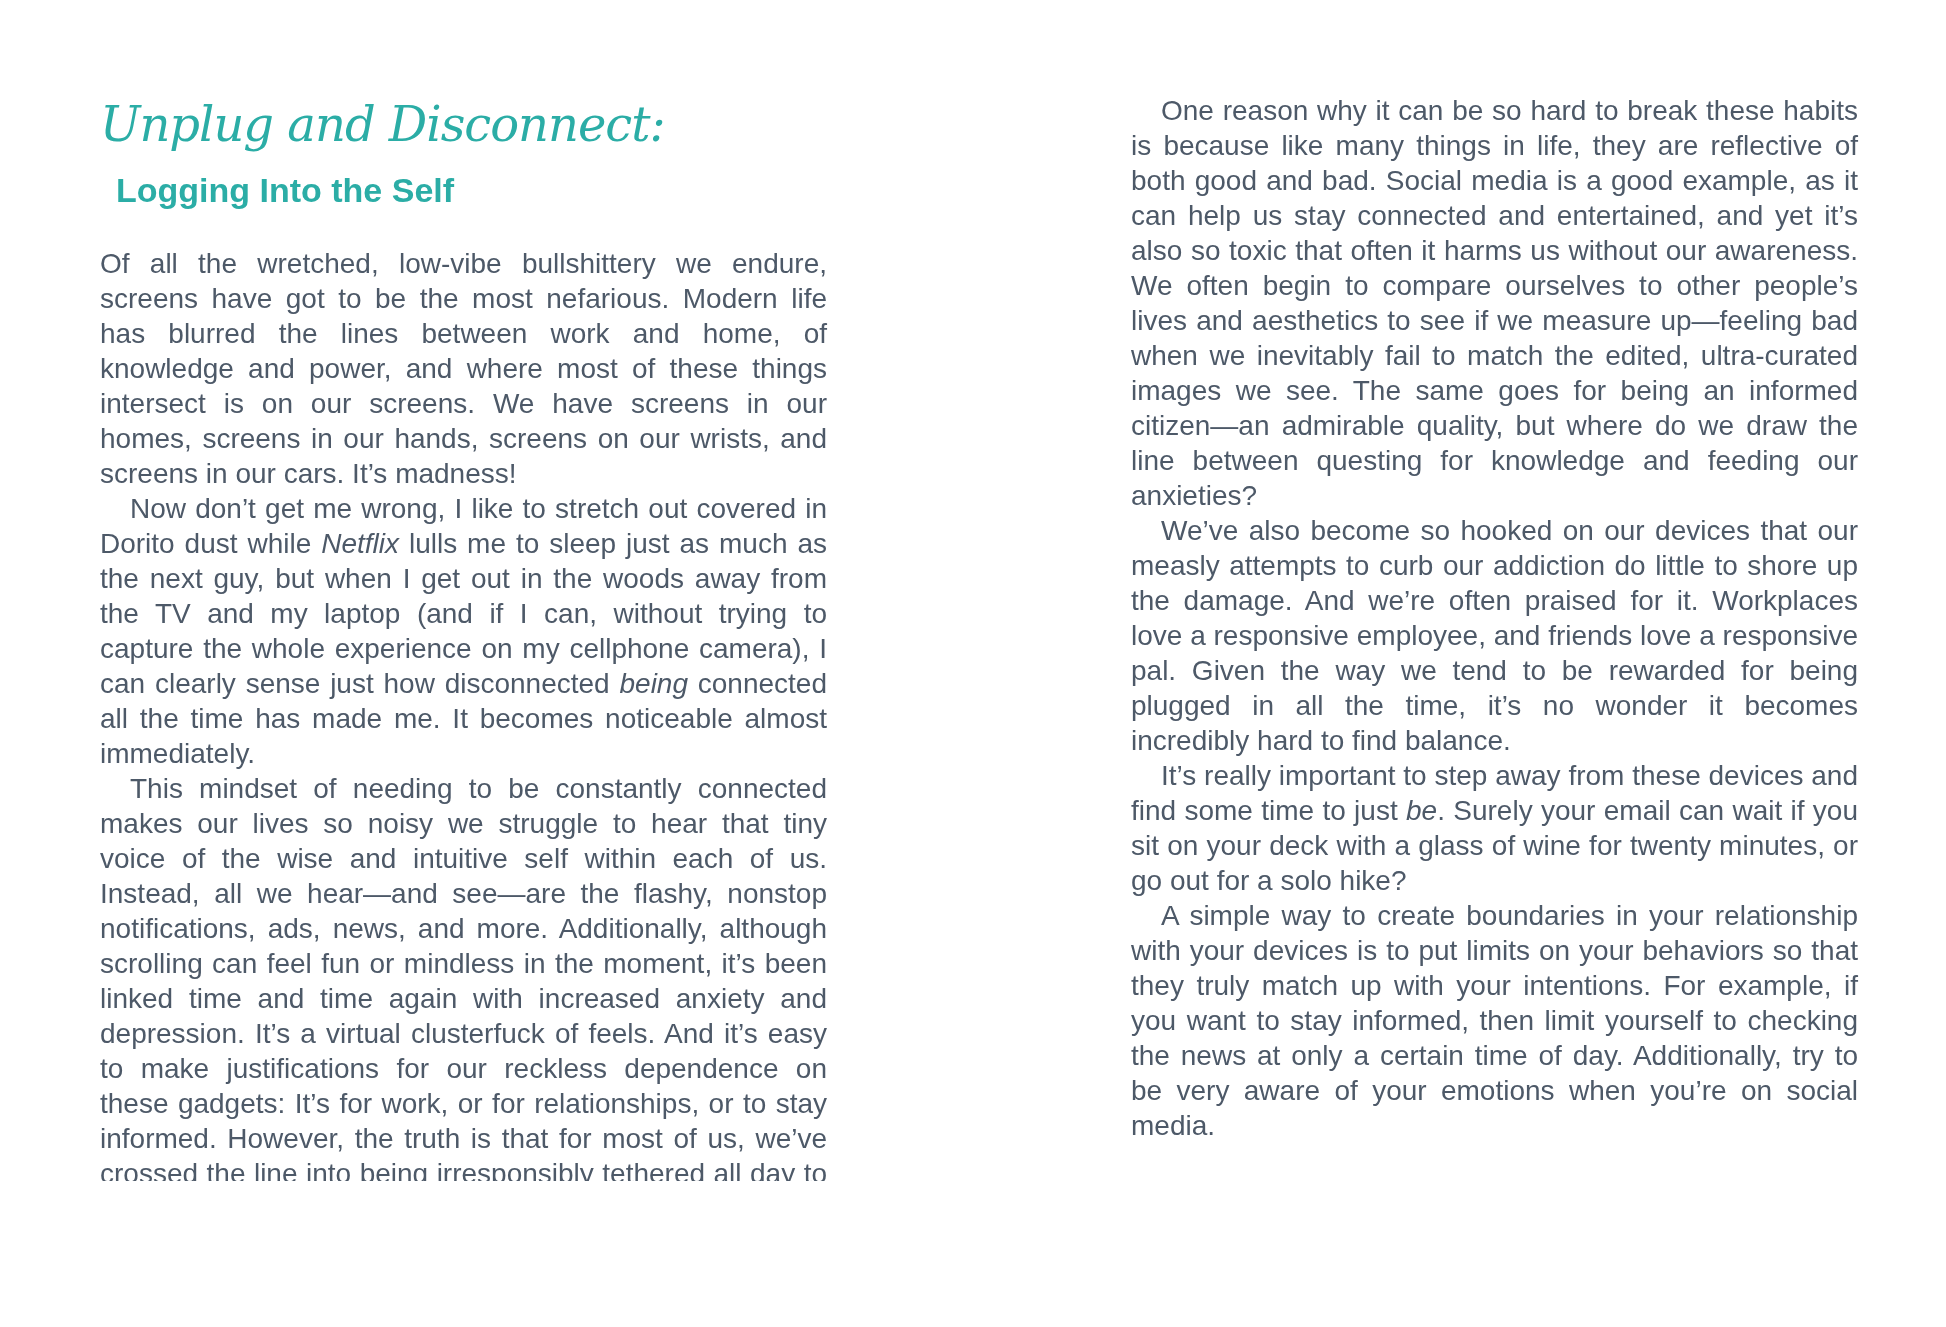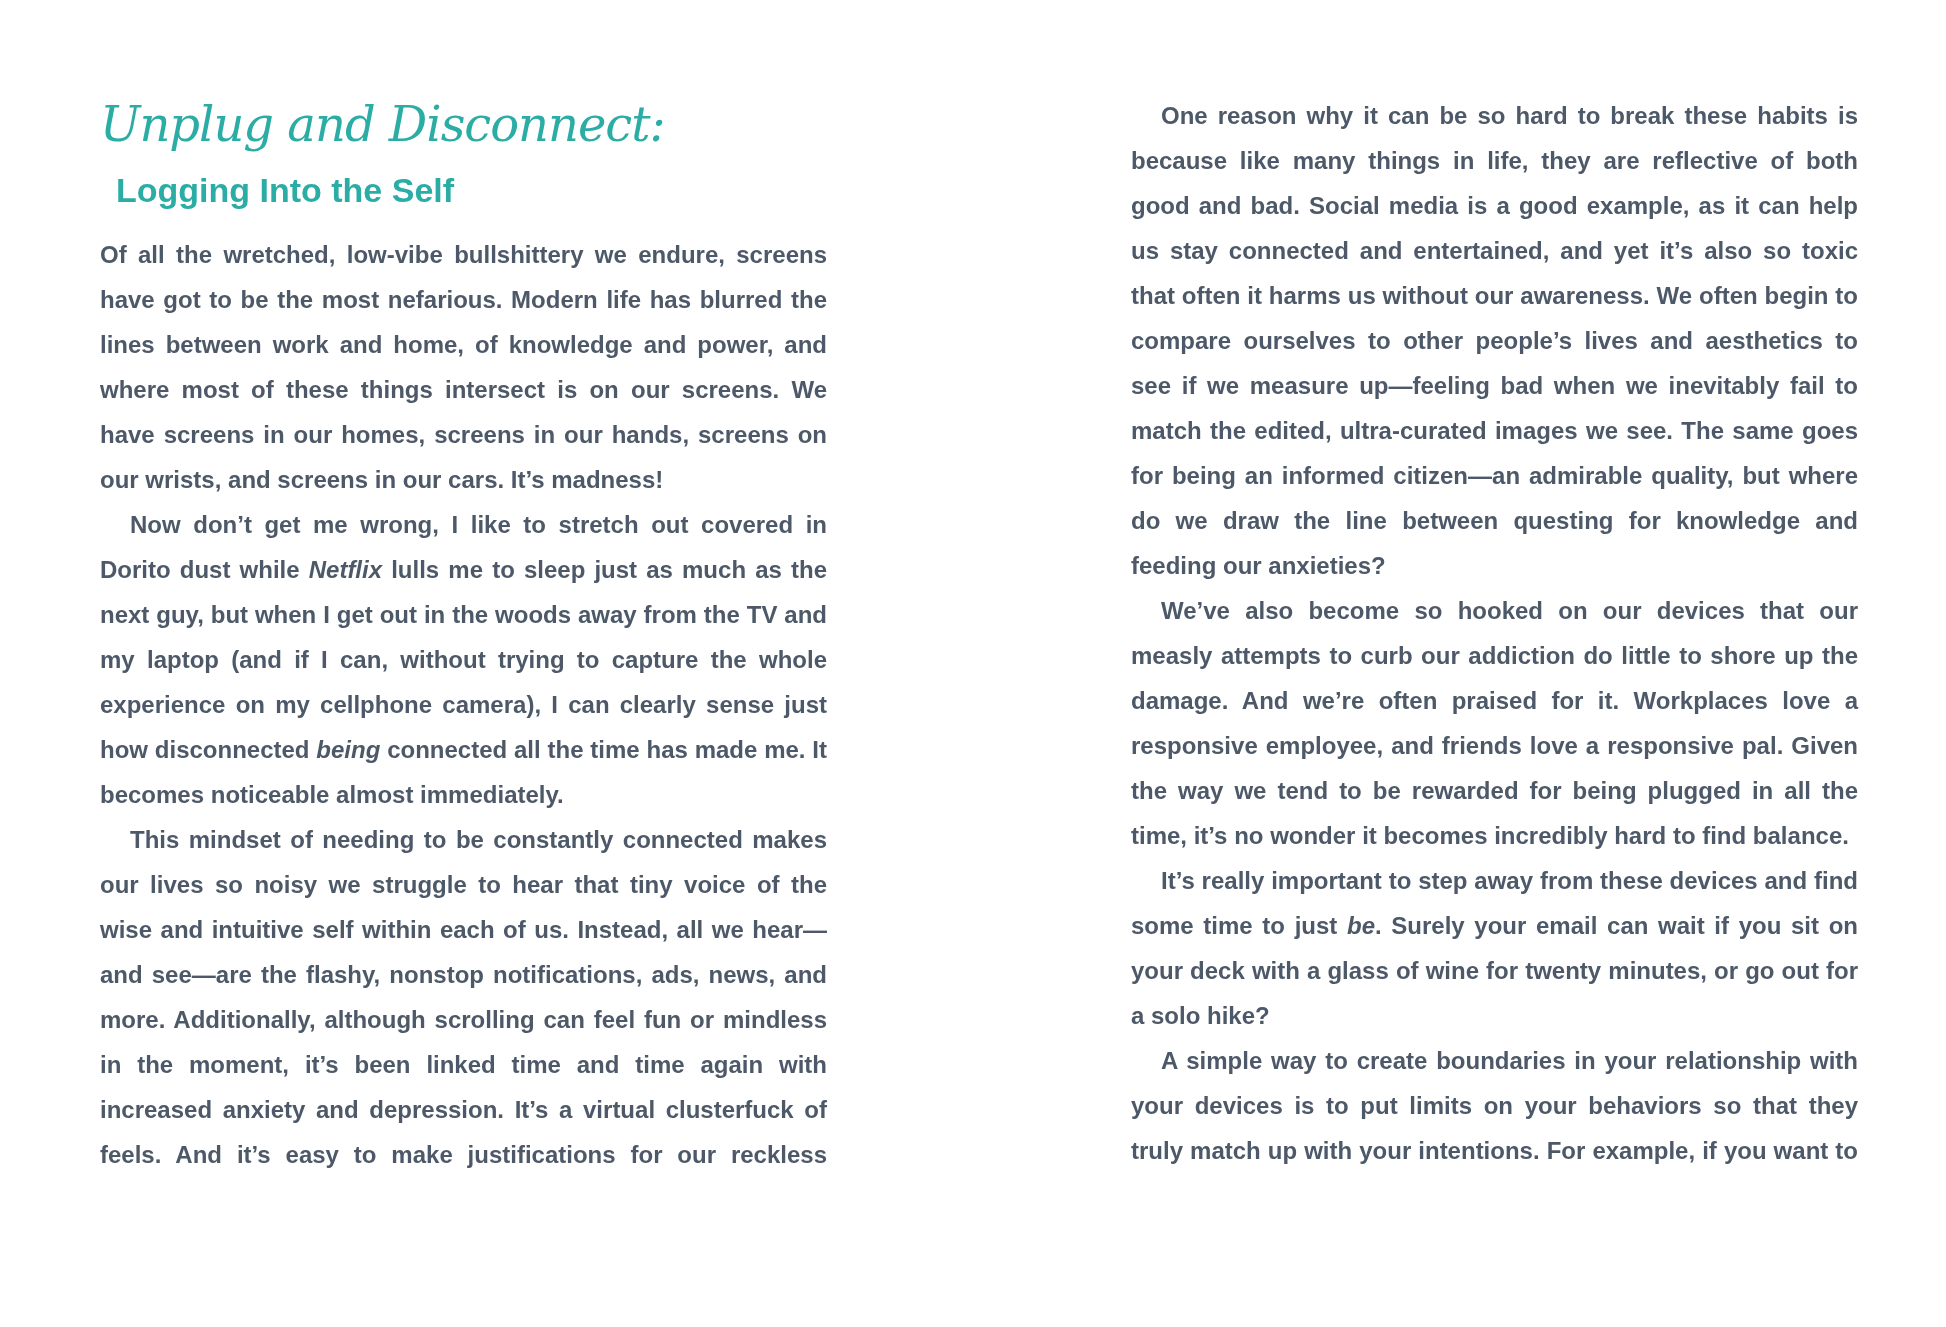--- a/index.html
+++ b/index.html
@@ -37,27 +37,26 @@
   .subtitle {
     font-family: "Liberation Sans", sans-serif;
     font-size: 34px;
     line-height: 40px;
     font-weight: bold;
     color: var(--accent-teal, #2bada6);
     margin: 2px 0 0 16px;
     white-space: nowrap;
   }
   .body-text {
-    font-size: 24px;
-    line-height: 45px;
+    font-size: 28px;
+    line-height: 35px;
     text-align: justify;
     color: var(--body-text, #4d5968);
-    font-weight: bold;
   }
-  .page-left  .body-text { margin-top: 22px; }
+  .page-left  .body-text { margin-top: 36px; }
   .page-left header { padding-top: 80px; }
   .page-right .body-text { margin-top: 93px; }
   .body-text p { margin: 0; }
   .body-text p.indent { text-indent: 30px; }
   .body-text em { font-style: italic; }
 
   .footer {
     position: absolute;
     top: 1196px;
     font-size: 18px;

